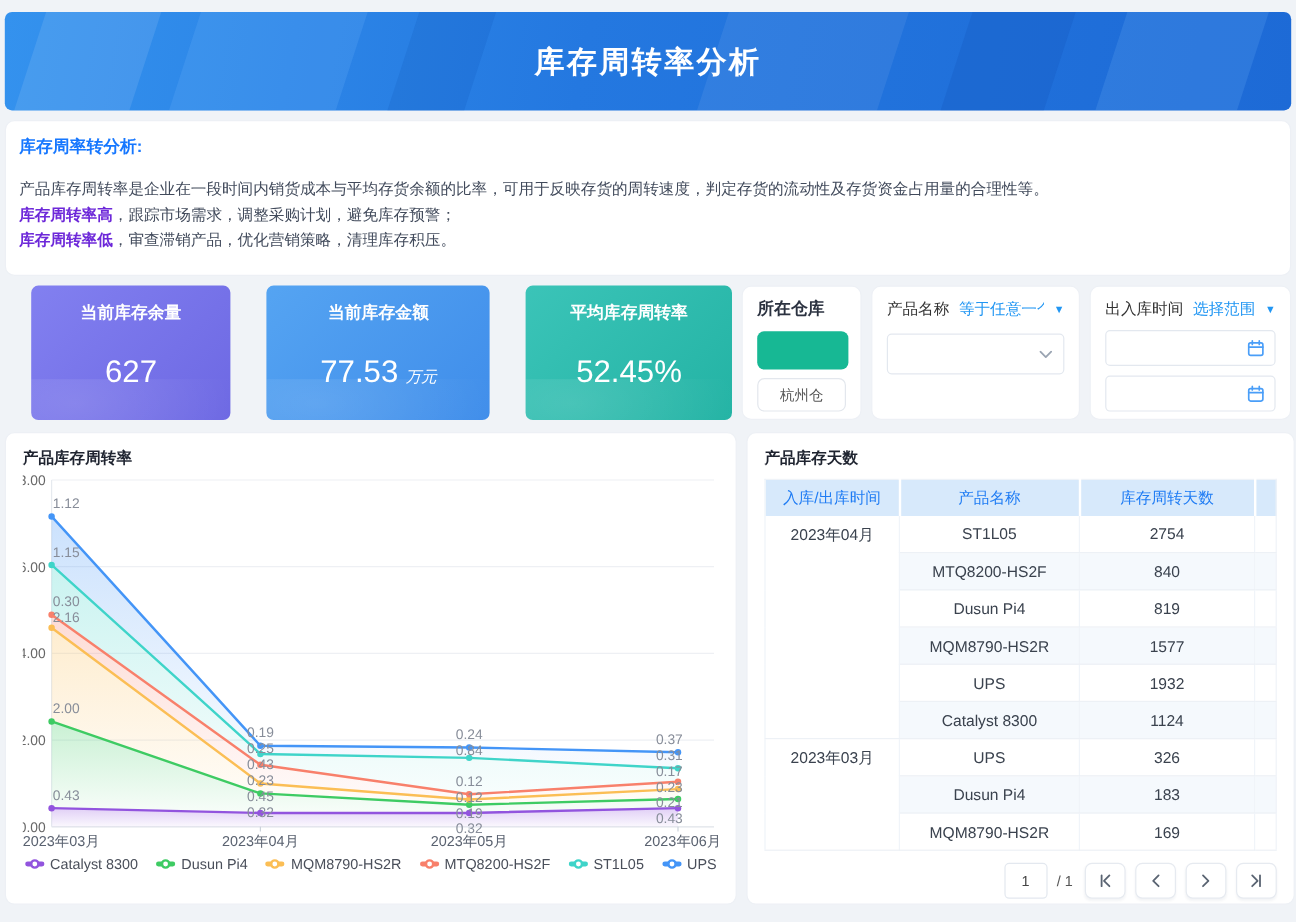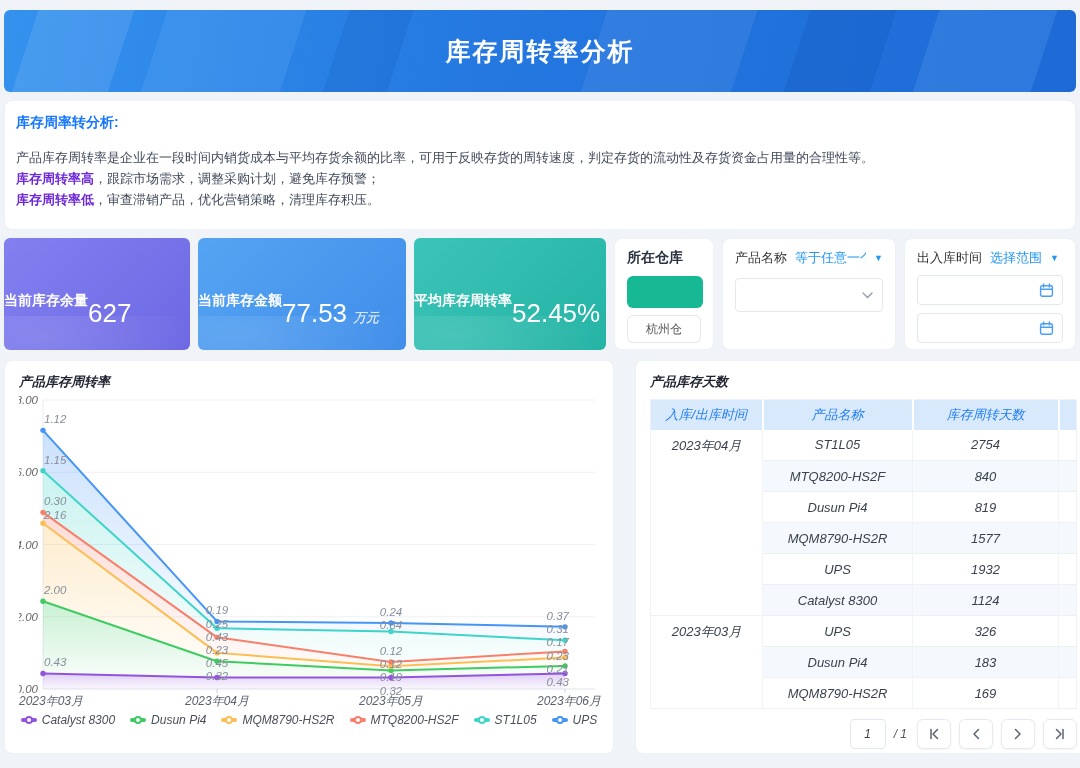--- a/index.html
+++ b/index.html
@@ -30,22 +30,22 @@
   .analysis {
     margin-top:8px; background:#fff; border-radius:8px; height:130px;
     padding:13px 11px; border:1px solid #EDF0F5;
   }
   .analysis-title { color:#1677FF; font-weight:bold; font-size:14px; }
   .analysis-body { margin-top:15px; font-size:13px; color:#414A5B; line-height:21px; }
   .analysis-body b { color:#6d28d9;text-align:center; }
 
   
   .mid-row { margin-top:8px; display:flex; gap:8px; height:112px; }
-  .kpi { border-radius:6px; color:#fff; display:flex; flex-direction:row; align-items:center;
-         padding-top:14px; position:relative; overflow:hidden; }
+  .kpi { border-radius:6px; color:#fff; display:flex; flex-direction:column; align-items:center;
+         padding-top:14px; position:relative; overflow:hidden;margin-left:22px; }
   .kpi::before { content:""; position:absolute; left:-20%; bottom:-60%; width:140%; height:90%;
     background:radial-gradient(ellipse at 30% 20%, rgba(255,255,255,.12), transparent 60%); }
   .kpi-1 { width:186px; background:linear-gradient(135deg,#8280F0 0%,#6D68E3 100%); }
   .kpi-2 { width:208px; background:linear-gradient(135deg,#55A4F2 0%,#3F8DEA 100%); }
   .kpi-3 { width:192px; background:linear-gradient(135deg,#3BC4B8 0%,#23B3A4 100%); }
   .kpi-label { font-size:14px; font-weight:bold; }
   .kpi-value { margin-top:24px; font-size:26px; display:flex; align-items:baseline; }
   .kpi-unit { font-size:13px; margin-left:6px;font-style:italic; }
   .kpi-unit:empty { display:none; }
 
@@ -65,21 +65,21 @@
           cursor:pointer; display:inline-block; }
   .caret { font-size:9px; color:#2196F3; cursor:pointer; flex:0 0 auto; }
   .f-select { margin-top:11px; height:34px; border:1px solid #E3E8EF; border-radius:4px;
               position:relative; background:#fff; cursor:pointer; }
   .f-select svg { position:absolute; right:9px; top:13px; }
   .date-input { margin-top:8px; height:30px; border:1px solid #E3E8EF; border-radius:4px;
                 position:relative; background:#fff; cursor:text; }
   .date-input svg { position:absolute; right:8px; top:7px; }
 
   
-  .bottom-row { margin-top:10px; display:flex; gap:21px; height:394px;font-style:italic; }
+  .bottom-row { margin-top:10px; display:flex; gap:8px; height:394px; }
   .panel { background:#fff; border-radius:8px; padding:12px 14px; border:1px solid #EDF0F5; }
   .chart-panel { width:610px; }
   .table-panel { flex:1; }
   .panel-title { font-size:13px; font-weight:bold; color:#1F2430; }
 
   
   #turnover-chart { margin-top:4px; display:block; }
   .legend { margin-top:4px; display:flex; justify-content:center; gap:15px; flex-wrap:nowrap; }
   .legend-item { display:flex; align-items:center; gap:5px; cursor:pointer; }
   .legend-marker { width:16px; height:4px; border-radius:2px; position:relative; flex:0 0 auto; }

